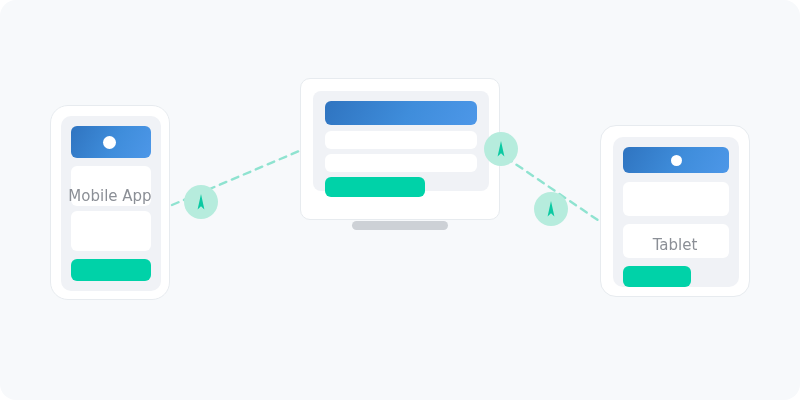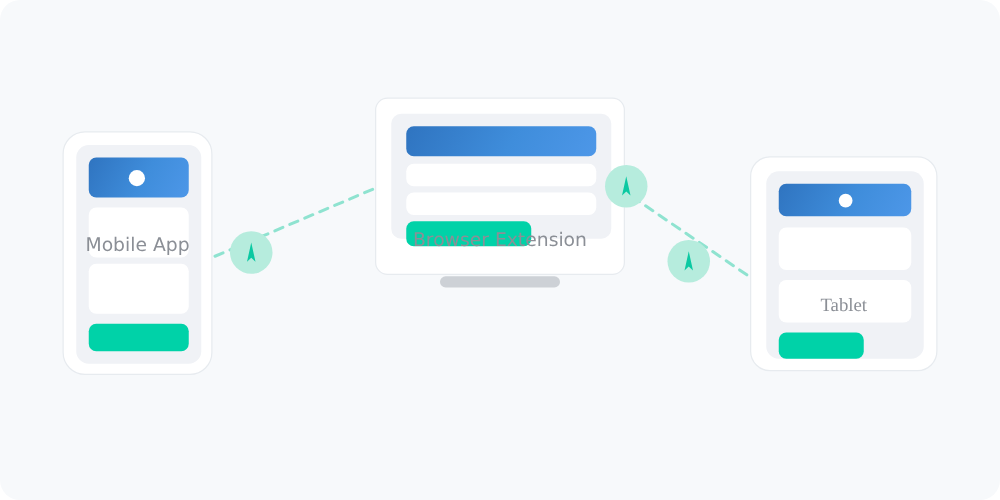--- a/index.html
+++ b/index.html
@@ -175,33 +175,32 @@
 
   <div id="monitor" class="device">
     <div class="screen">
       <div class="bar bar-blue" style="left:12px; top:10px; width:152px; height:24px;"></div>
       <div class="bar bar-white" style="left:12px; top:40px; width:152px; height:18px;"></div>
       <div class="bar bar-white" style="left:12px; top:63px; width:152px; height:18px;"></div>
       <div class="bar bar-green" style="left:12px; top:86px; width:100px; height:20px;"></div>
     </div>
   </div>
   <div id="monitor-stand"></div>
-  <div class="device-label" style="left:300px; top:186px; width:200px;">Browser Extension</div>
 
   <div id="tablet" class="device">
     <div class="screen">
       <div class="bar bar-blue" style="left:10px; top:10px; width:106px; height:26px;">
         <div class="dot" style="left:48px; top:8px; width:11px; height:11px;"></div>
       </div>
       <div class="bar bar-white" style="left:10px; top:45px; width:106px; height:34px;"></div>
       <div class="bar bar-white" style="left:10px; top:87px; width:106px; height:34px;"></div>
       <div class="bar bar-green" style="left:10px; top:129px; width:68px; height:21px;"></div>
     </div>
   </div>
-  <div class="device-label" style="left:600px; top:239px; width:150px;font-family:Liberation Serif, serif;">Tablet</div>
+  <div class="device-label" style="left:600px; top:239px; width:150px;">Tablet</div>
 
   <div class="connector-node" style="left:184px; top:185px;">
     <span>
       <svg width="16" height="18" viewBox="0 0 16 18">
         <path d="M8 1 L11.4 16.4 L8 13.2 L4.6 16.4 Z" fill="#0bc9a2"></path>
       </svg>
     </span>
   </div>
 
   <div class="connector-node" style="left:484px; top:132px;">

